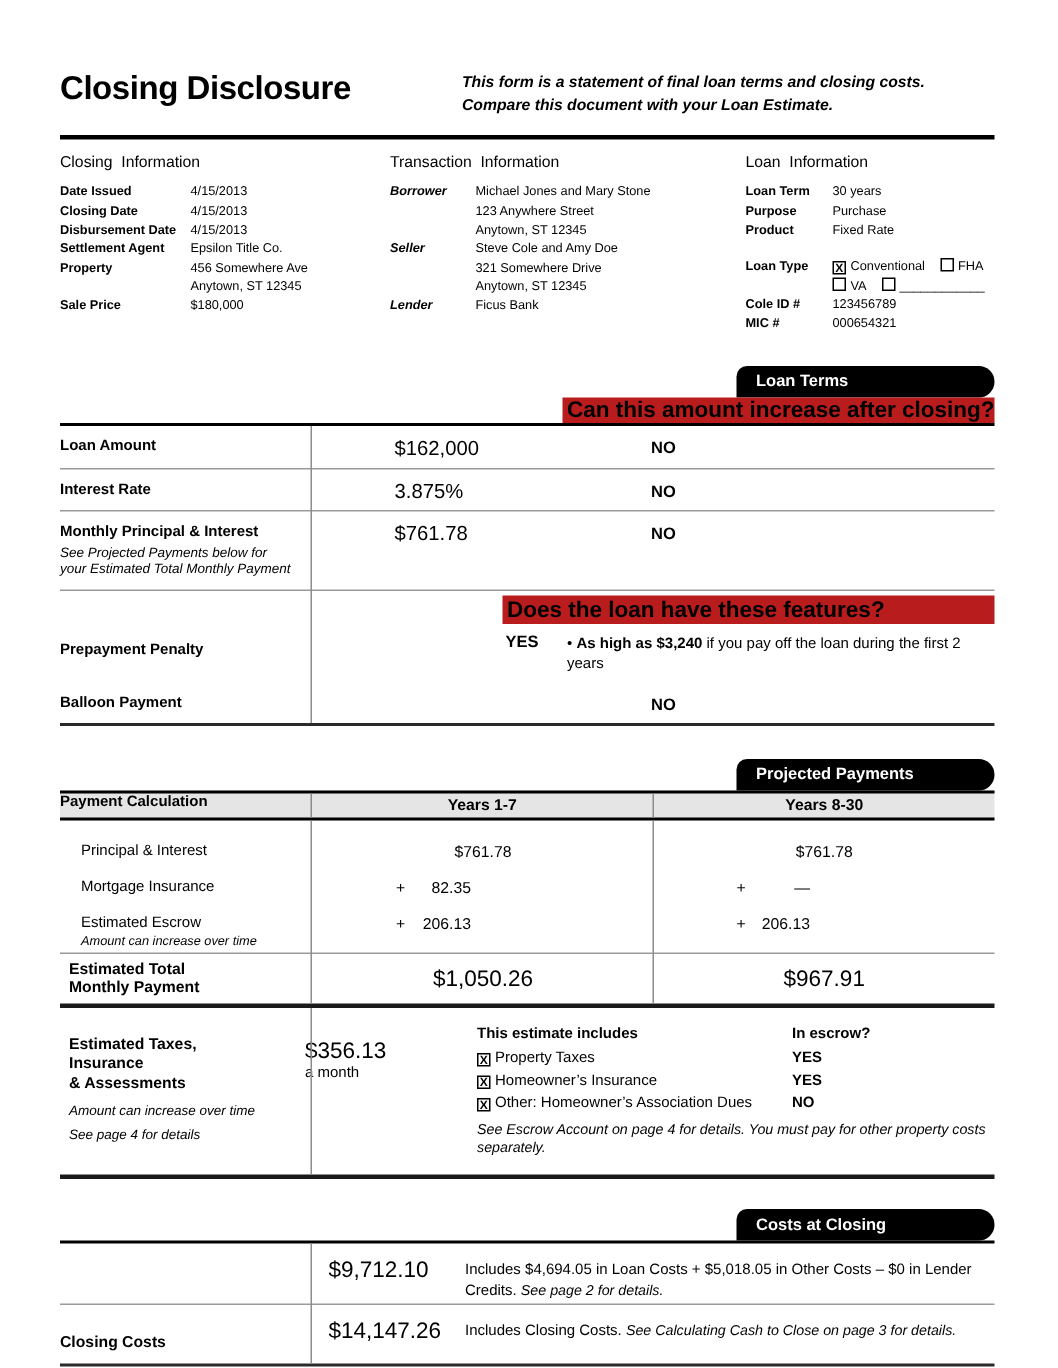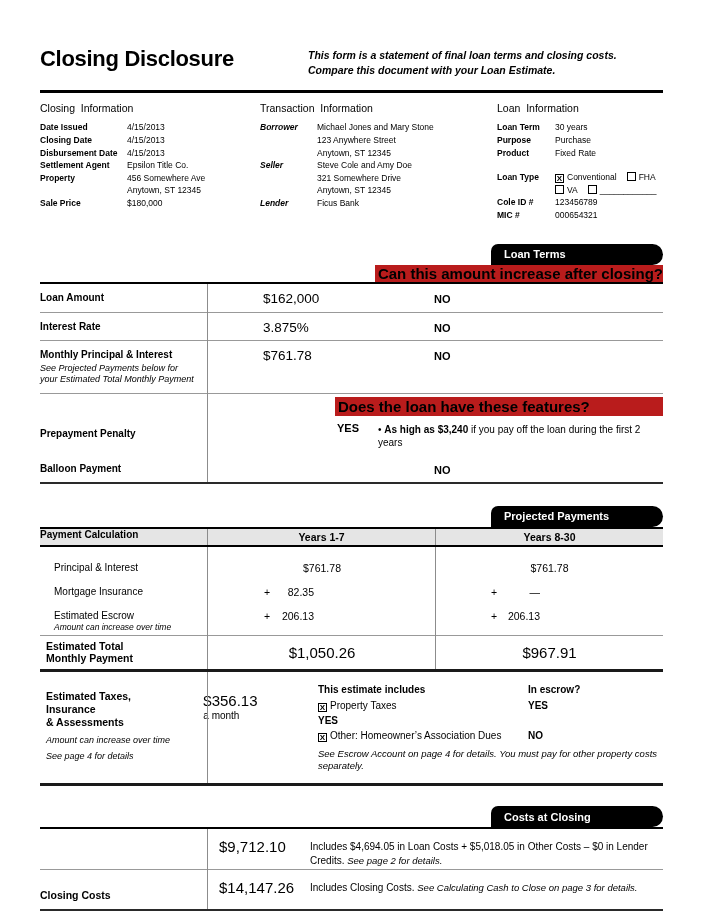--- a/index.html
+++ b/index.html
@@ -324,20 +324,21 @@
       <div class="tax-right">
         <div class="tr-head">
           <span class="tr-col">This estimate includes</span>
           <span>In escrow?</span>
         </div>
         <div class="tr-item">
           <span class="tr-col"><span class="cb">X</span><span>Property Taxes</span></span>
           <span class="esc">YES</span>
         </div>
         <div class="tr-item">
+          <span class="tr-col"><span class="cb">X</span><span>Homeowner’s Insurance</span></span>
           <span class="esc">YES</span>
         </div>
         <div class="tr-item">
           <span class="tr-col"><span class="cb">X</span><span>Other: Homeowner’s Association Dues</span></span>
           <span class="esc">NO</span>
         </div>
         <div class="tr-footnote">See Escrow Account on page 4 for details. You must pay for other property costs separately.</div>
       </div>
     </div>
   </div>

